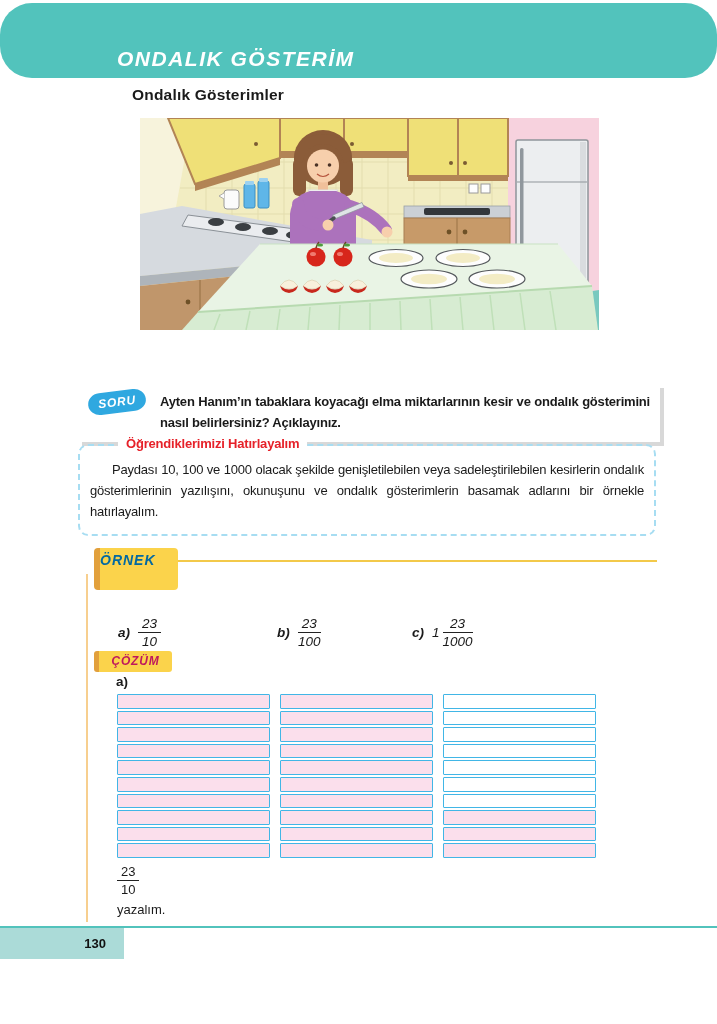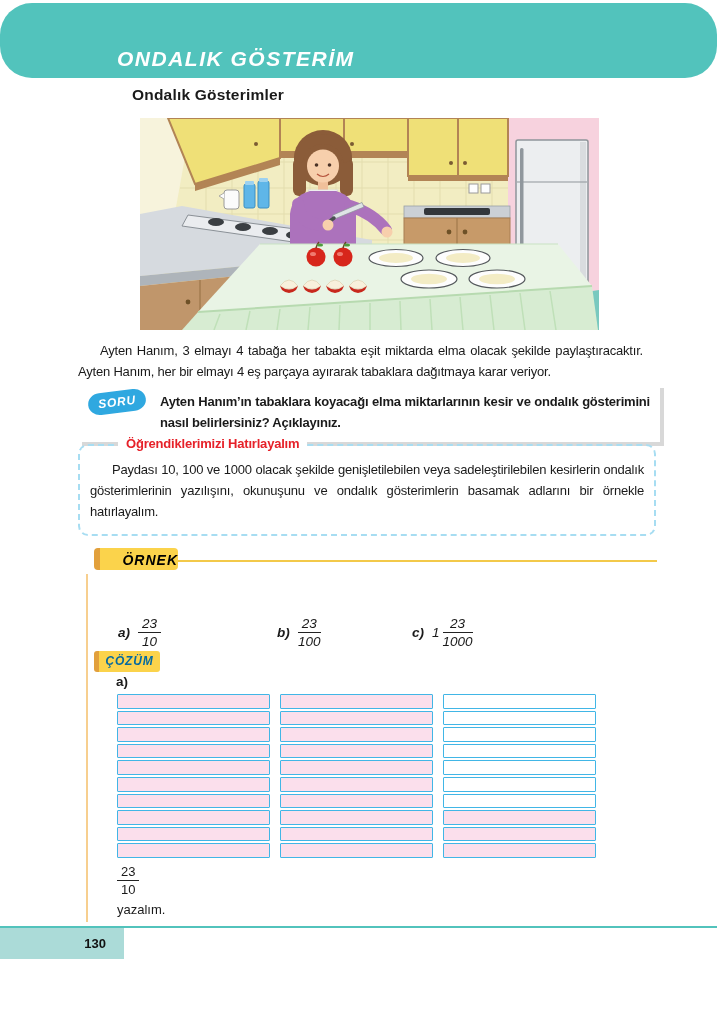--- a/index.html
+++ b/index.html
@@ -35,42 +35,42 @@
     position:absolute;left:78px;top:444px;width:578px;height:92px;
     border:2px dashed #A7DDF2;border-radius:10px;box-sizing:border-box;
   }
   .recall-title{
     position:absolute;left:38px;top:-10px;background:#ffffff;padding:0 8px;
     color:#E62129;font-weight:bold;font-size:13px;letter-spacing:-0.2px;
   }
   .recall-text{margin:13px 10px 0 10px;text-indent:22px;}
   
   .ornek-badge{
-    position:absolute;left:94px;top:548px;width:84px;height:22px;background:#FBD34B;
+    position:absolute;left:94px;top:548px;width:84px;height:42px;background:#FBD34B;
     border-left:6px solid #E2A03C;border-radius:4px;box-sizing:border-box;
-    color:#000000;font-weight:bold;font-style:italic;font-size:14px;letter-spacing:1px;
-    text-align:right;line-height:25px;
+    color:#0369a1;font-weight:bold;font-style:italic;font-size:14px;letter-spacing:1px;
+    text-align:left;line-height:25px;
   }
   .ornek-line{position:absolute;left:178px;top:560px;width:479px;height:2px;background:#F3C94A;}
   .vert-line{position:absolute;left:86px;top:574px;width:2px;height:348px;background:#F7CF8F;}
   .example-text{position:absolute;left:100px;top:584px;width:542px;font-style:italic;text-indent:22px;}
   
   .fractions-row{position:absolute;left:78px;top:616px;width:565px;height:48px;}
   .frac-item{position:absolute;top:0;font-style:italic;font-size:13.5px;display:flex;align-items:center;}
   .fi-0{left:40px}.fi-1{left:199px}.fi-2{left:334px}
   .frac-label{font-weight:bold;margin-right:8px;}
   .frac-whole{margin-right:3px;}
   .frac{display:inline-block;text-align:center;vertical-align:middle;}
   .frac .num{display:block;border-bottom:1.4px solid #222;padding:0 4px 1px;}
   .frac .den{display:block;padding-top:1px;}
   
   .cozum-badge{
-    position:absolute;left:94px;top:651px;width:66px;height:21px;background:#FBD34B;
+    position:absolute;left:94px;top:651px;width:78px;height:21px;background:#FBD34B;
     border-left:5px solid #E2A03C;border-radius:3px;box-sizing:border-box;
-    color:#0369a1;font-weight:bold;font-style:italic;font-size:12px;letter-spacing:.8px;
+    color:#be185d;font-weight:bold;font-style:italic;font-size:12px;letter-spacing:.8px;
     text-align:center;line-height:20px;
   }
   .part-label{position:absolute;left:116px;top:674px;font-weight:bold;font-size:13.5px;}
   .models-wrap{position:absolute;left:78px;top:694px;width:580px;height:170px;}
   .model{position:absolute;top:0;width:153px;}
   .m-0{left:39px}.m-1{left:202px}.m-2{left:365px}
   .mrow{
     height:14.6px;margin-bottom:2px;border:1.6px solid #41B6E6;background:#ffffff;
     box-sizing:border-box;border-radius:1px;
   }
@@ -245,21 +245,20 @@
             <ellipse cx="289" cy="161" rx="18" ry="5.3" fill="#F3ECC5"></ellipse>
           </g>
         <g>
             <ellipse cx="357" cy="161" rx="28" ry="9" fill="#FDFDFD" stroke="#55595D" stroke-width="1.2"></ellipse>
             <ellipse cx="357" cy="161" rx="18" ry="5.3" fill="#F3ECC5"></ellipse>
           </g>
       </g>
     </svg>
   </div>
 
-  <div class="p-intro bodytext">Ayten Hanım, 3 elmayı 4 tabağa her tabakta eşit miktarda elma olacak şekilde paylaştıracaktır. Ayten Hanım, her bir elmayı 4 eş parçaya ayırarak tabaklara dağıtmaya karar veriyor.</div>
 
   <div class="question-box">
     <div class="soru-badge">SORU</div>
     <div class="question-text">Ayten Hanım’ın tabaklara koyacağı elma miktarlarının kesir ve ondalık gösterimini nasıl belirlersiniz? Açıklayınız.</div>
   </div>
 
   <div class="recall-box">
     <div class="recall-title">Öğrendiklerimizi Hatırlayalım</div>
     <div class="recall-text bodytext">Paydası 10, 100 ve 1000 olacak şekilde genişletilebilen veya sadeleştirilebilen kesirlerin ondalık gösterimlerinin yazılışını, okunuşunu ve ondalık gösterimlerin basamak adlarını bir örnekle hatırlayalım.</div>
   </div>

